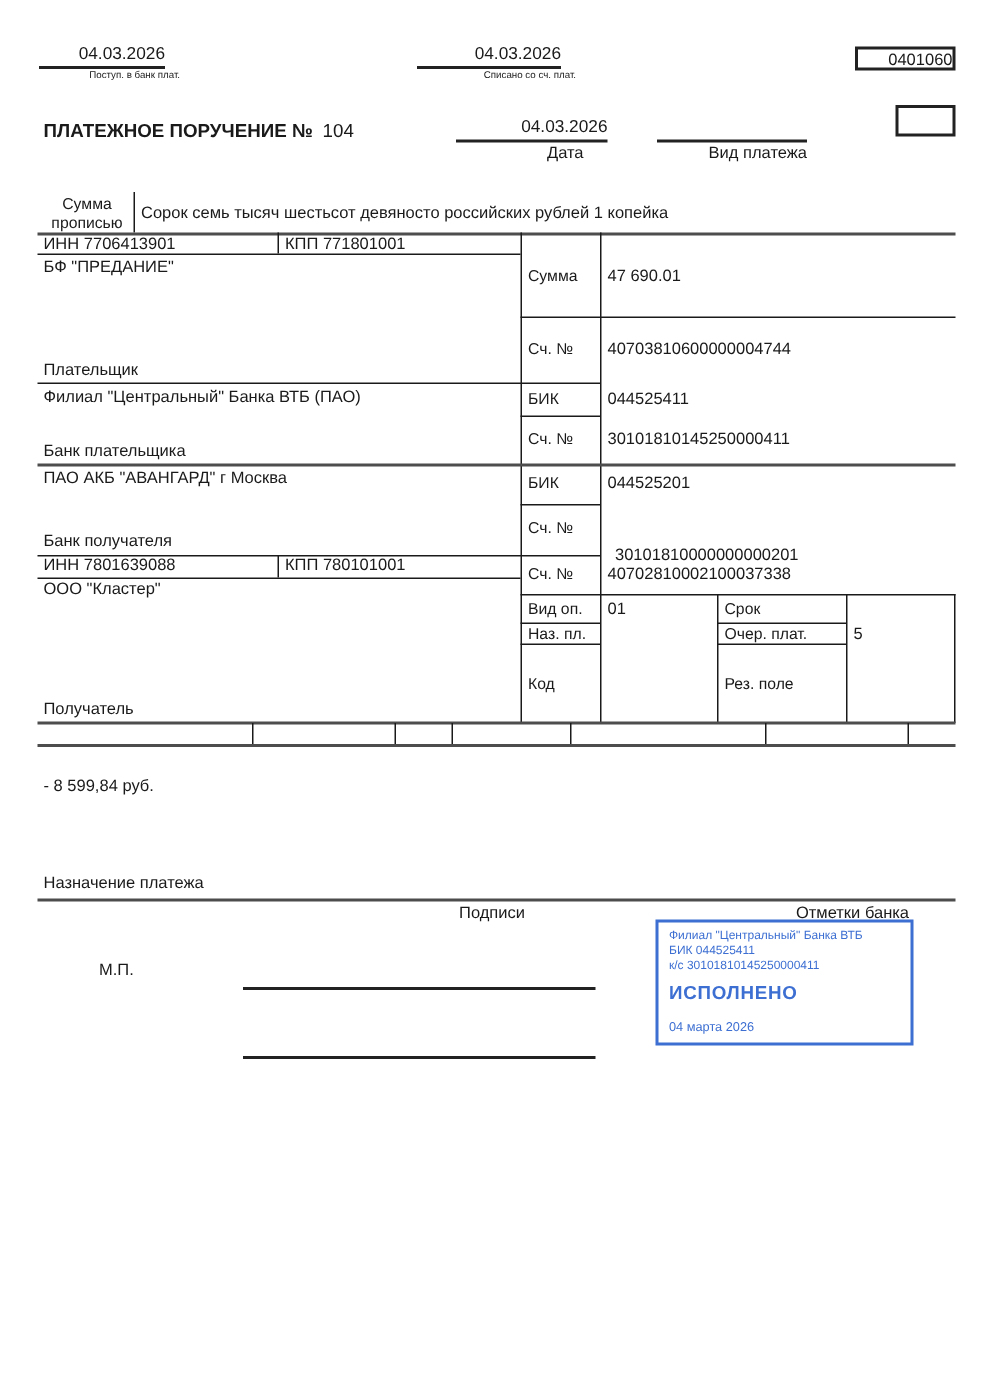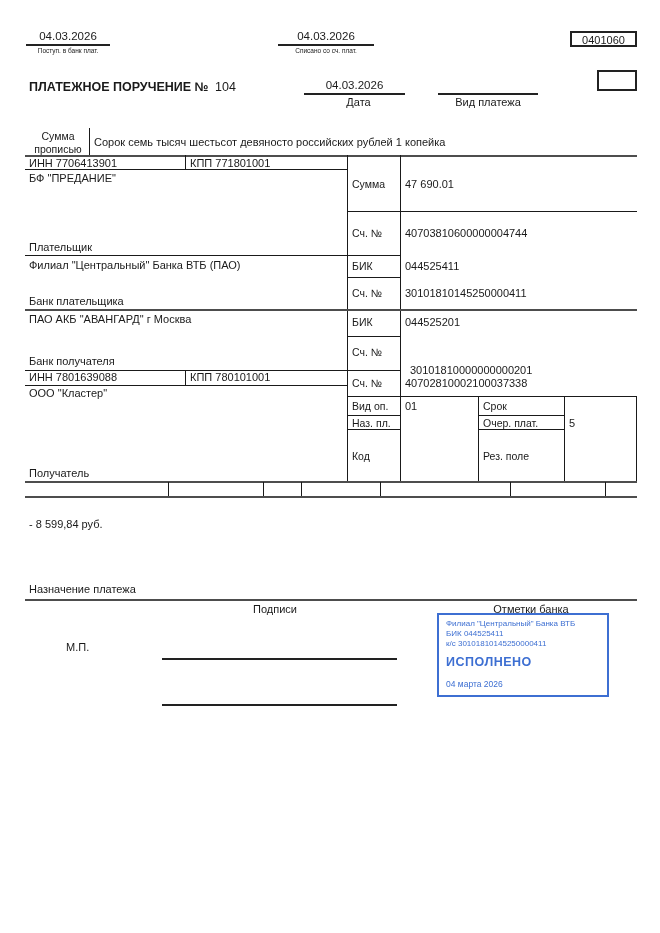--- a/index.html
+++ b/index.html
@@ -4,21 +4,21 @@
 <style>
   html,body{margin:0;padding:0;background:#ffffff;}
   .page{
     position:relative;width:660px;height:933px;background:#ffffff;
     font-family:"Liberation Sans","DejaVu Sans",sans-serif;color:#1a1a1a;
     overflow:hidden;
   }
   .txt{position:absolute;font-size:11px;line-height:13px;white-space:nowrap;text-align:center;}
   .lbl{font-size:10.5px;}
   .small{font-size:6.5px;line-height:7px;}
-  .ctr{text-align:center;}
+  .ctr{text-align:right;}
   .b{font-weight:bold;}
   .hline{position:absolute;height:1px;background:#1a1a1a;}
   .hline.thick{height:2px;background:#4d4d4d;}
   .hline.u{height:2px;background:#222;}
   .vline{position:absolute;width:1px;background:#1a1a1a;}
   .box{position:absolute;border:2px solid #222;background:#fff;box-sizing:border-box;}
   .stamp{
     position:absolute;left:437px;top:613px;width:172px;height:84px;
     border:2px solid #3d6fd2;color:#3d6fd2;box-sizing:border-box;
   }
@@ -42,21 +42,21 @@
   <div class="box" style="left:570px;top:31px;width:67px;height:16px;">
     <div class="txt ctr" style="left:0;top:1px;width:63px;font-size:11px;">0401060</div>
   </div>
 
   <div class="txt" style="left:29px;top:80px;font-size:12.5px;line-height:14px;">
     <span class="b">ПЛАТЕЖНОЕ ПОРУЧЕНИЕ №</span>
     <span style="margin-left:3px;">104</span>
   </div>
   <div class="txt ctr" style="left:304px;top:79px;width:101px;font-size:11.5px;">04.03.2026</div>
   <div class="hline u" style="left:304px;top:93px;width:101px;"></div>
-  <div class="txt ctr" style="left:308px;top:96px;width:101px;">Дата</div>
+  <div class="txt ctr" style="left:288px;top:96px;width:101px;">Дата</div>
   <div class="hline u" style="left:438px;top:93px;width:100px;"></div>
   <div class="txt ctr" style="left:438px;top:96px;width:100px;">Вид платежа</div>
   <div class="box" style="left:597px;top:70px;width:40px;height:21px;"></div>
 
   <div class="txt lbl" style="left:29px;top:130px;width:58px;white-space:normal;line-height:13px;">Сумма прописью</div>
   <div class="vline" style="left:89px;top:128px;height:27px;"></div>
   <div class="txt" style="left:94px;top:136px;">Сорок семь тысяч шестьсот девяносто российских рублей 1 копейка</div>
   <div class="hline thick" style="left:25px;top:155px;width:612px;"></div>
 
   <div class="vline" style="left:347px;top:155px;height:327px;"></div>

